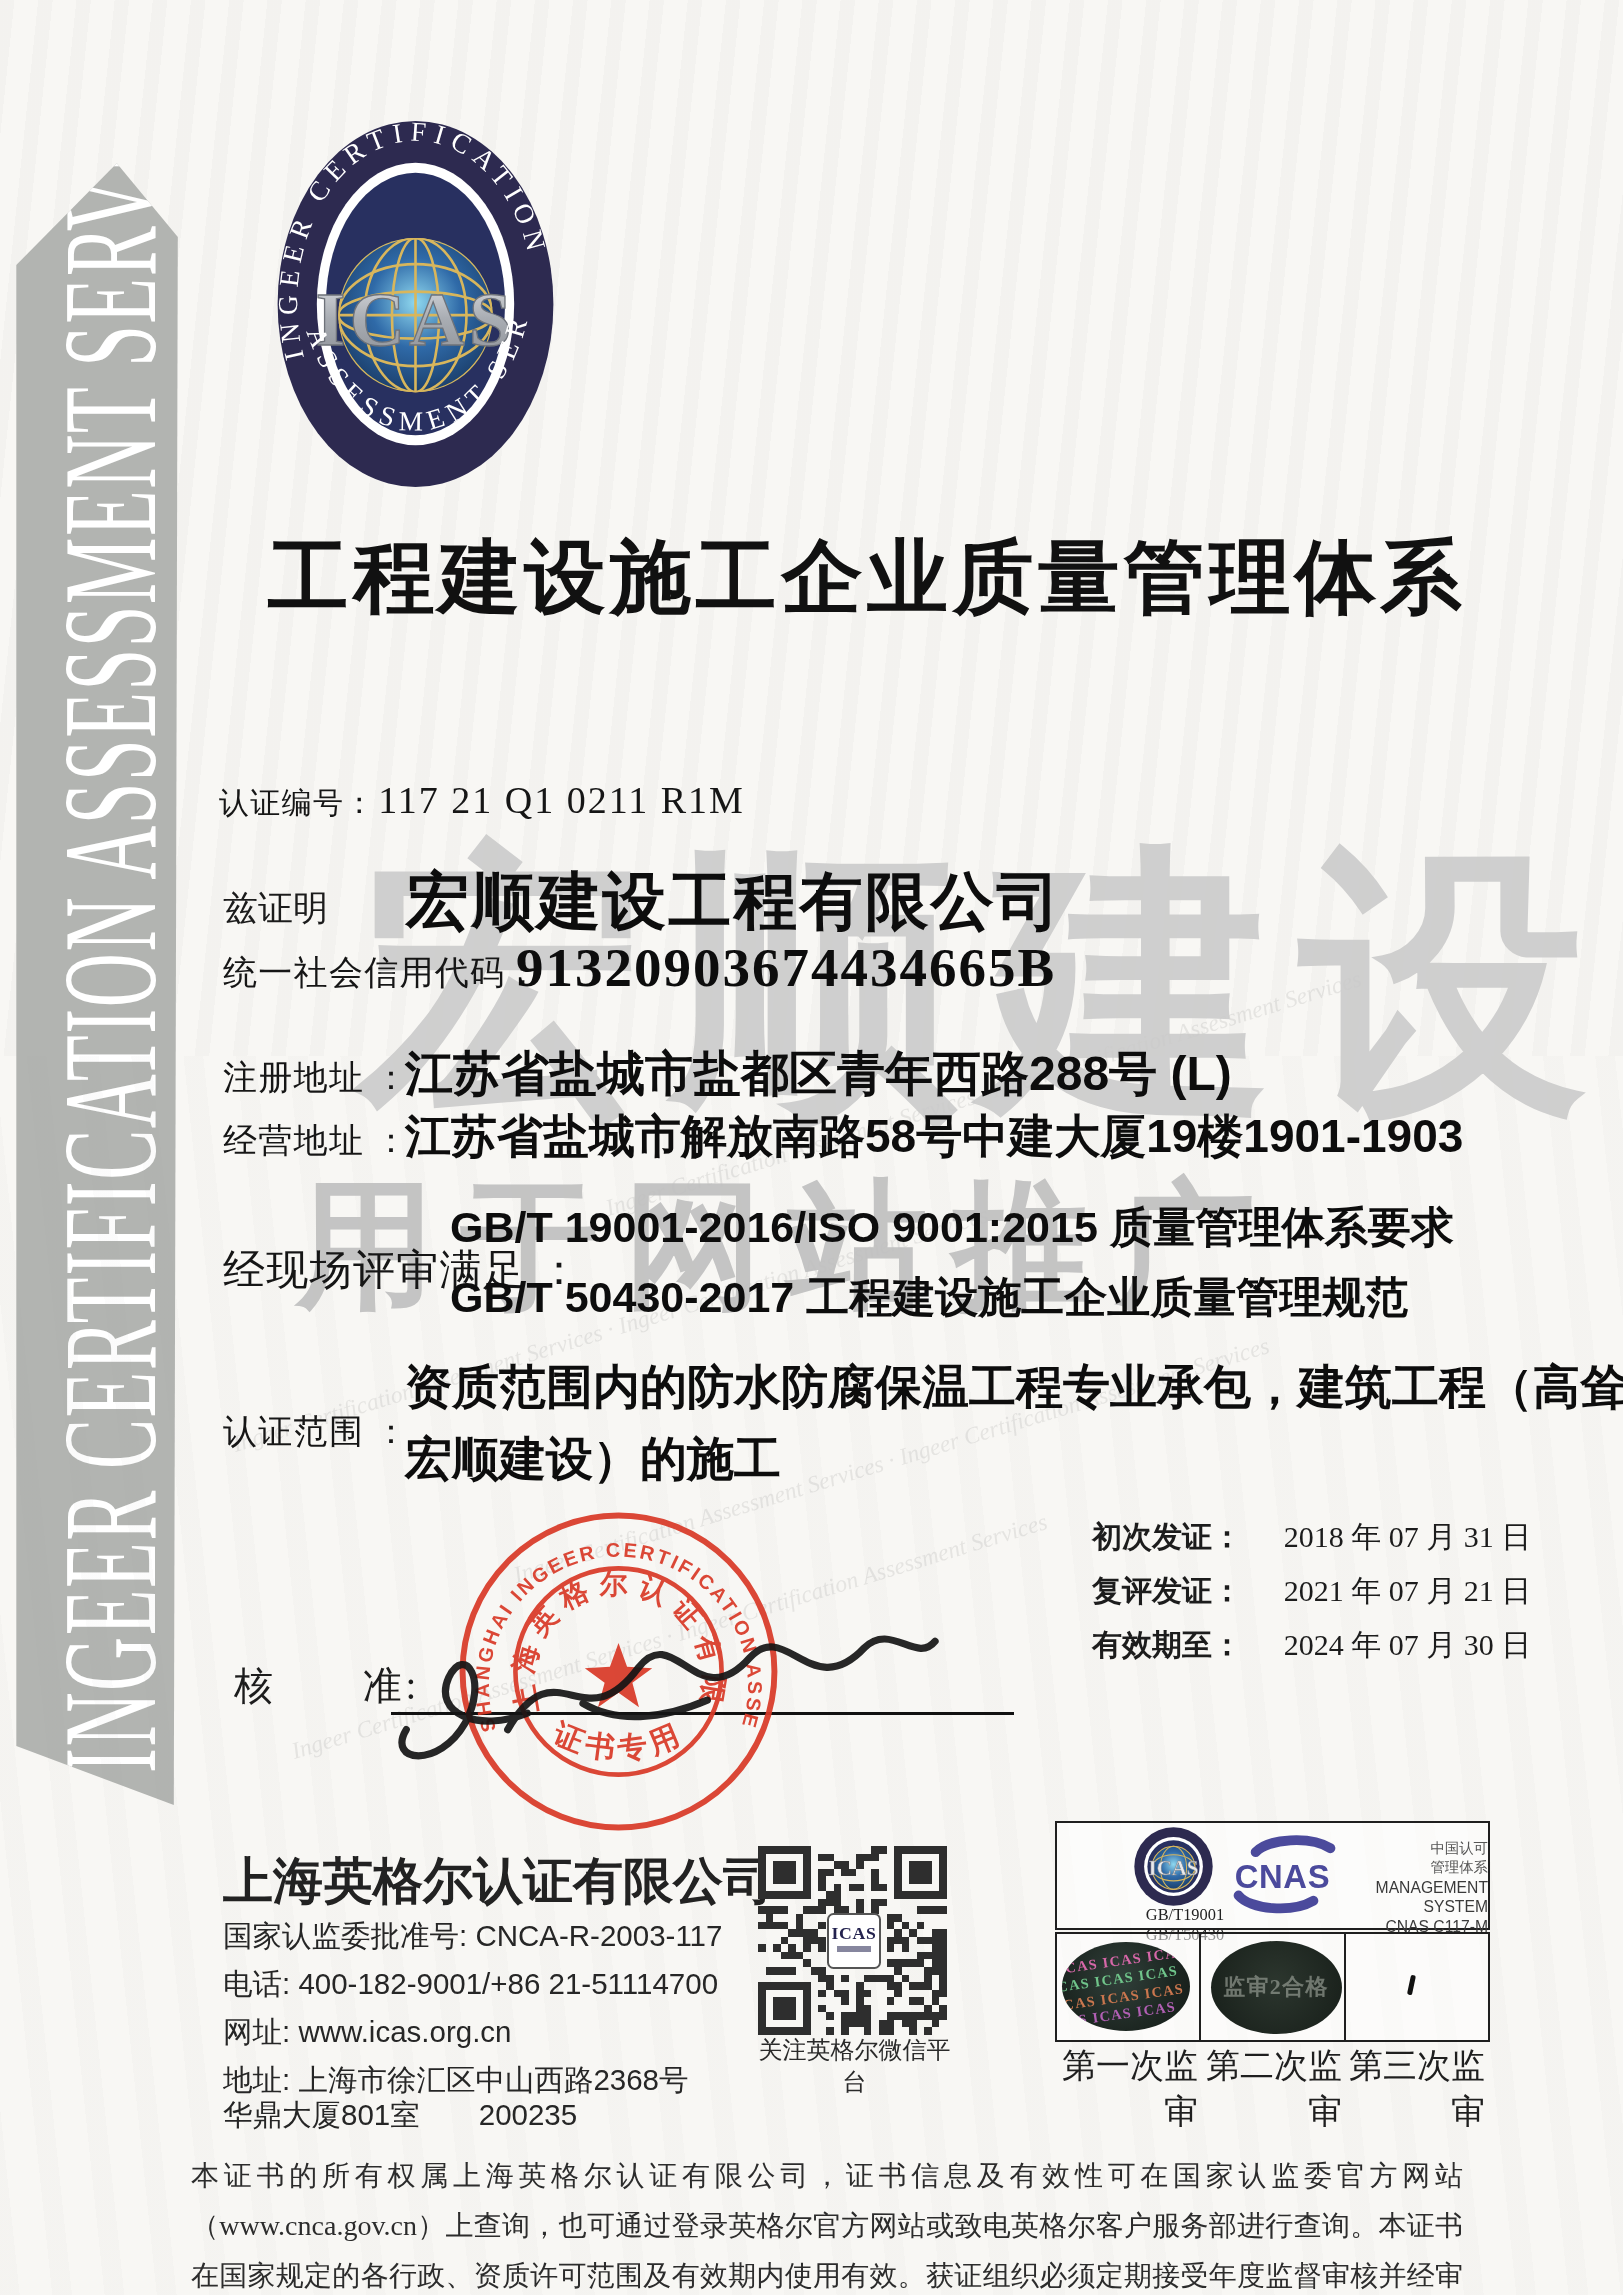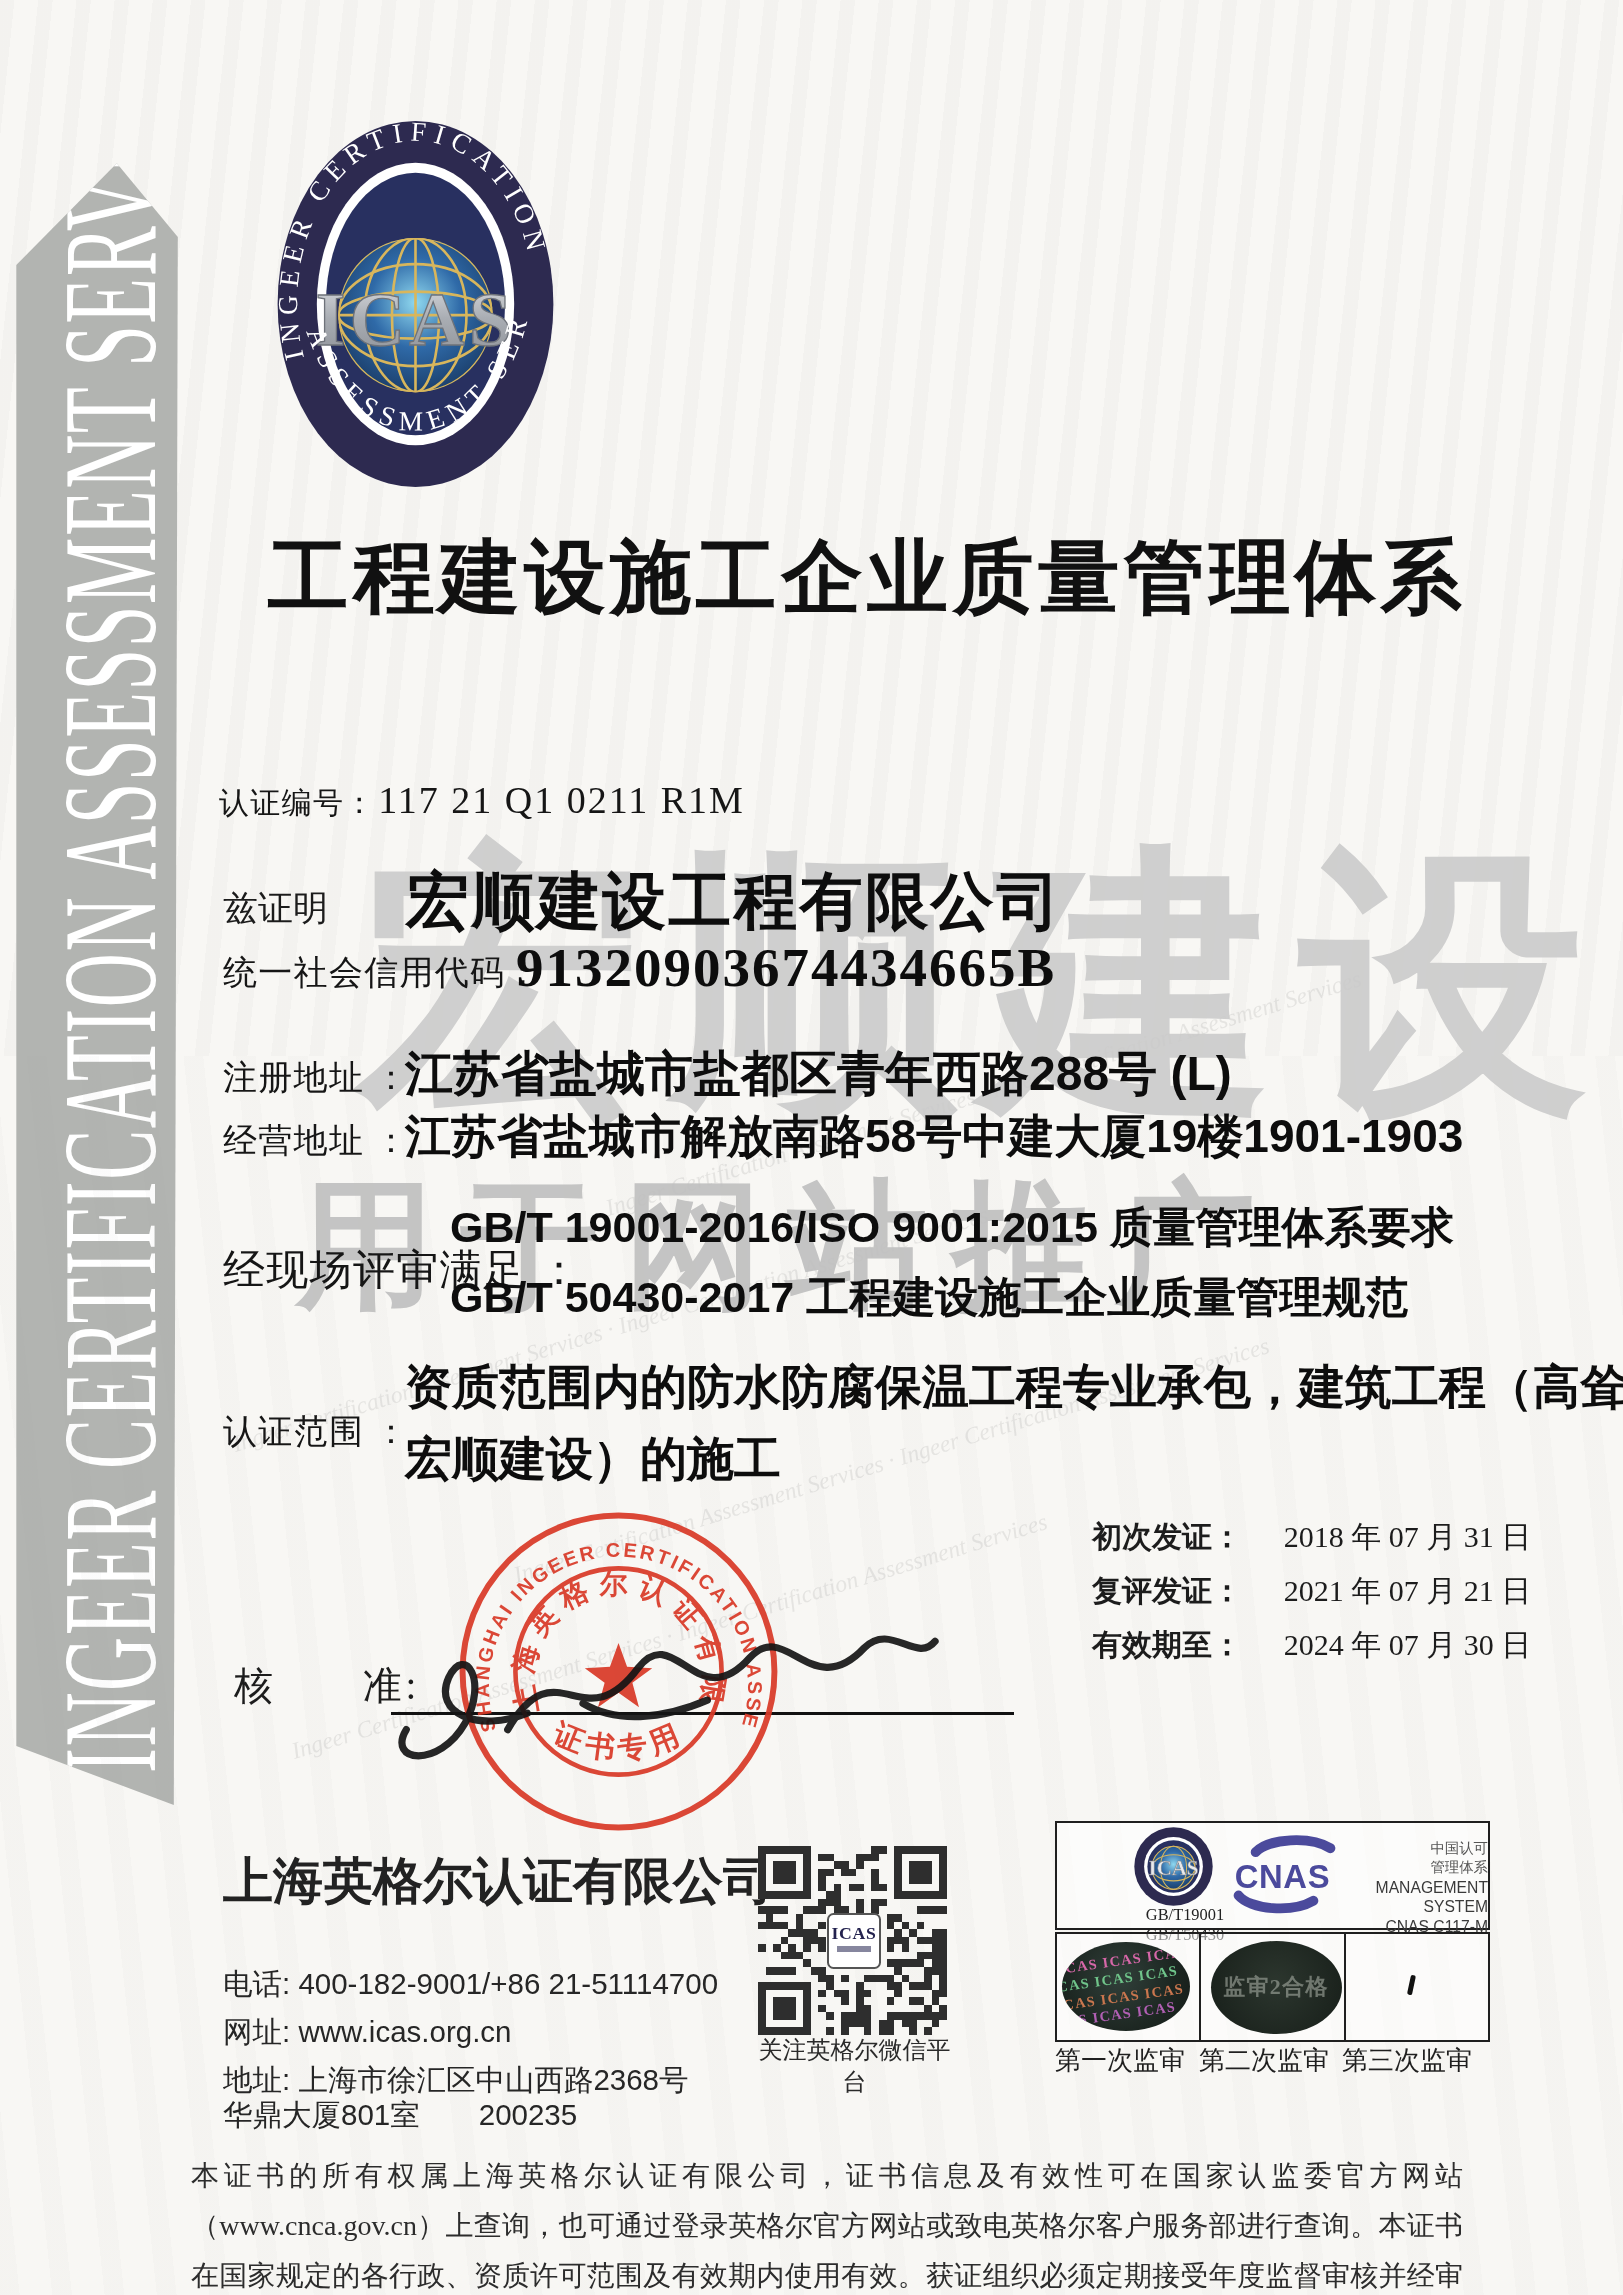--- a/index.html
+++ b/index.html
@@ -76,21 +76,21 @@
   .surv .cell{ flex:1; position:relative; border-right:2.6px solid #1f1f1f;}
   .surv .cell:last-child{ border-right:none;}
   .sticker1{ position:absolute; left:5.2px; top:7.9px; width:128px; height:89px; border-radius:50%;
     background:radial-gradient(circle at 45% 40%, #31403a 0%, #1d2722 60%, #141b17 100%); overflow:hidden;}
   .sticker1 .ic{ position:absolute; font-size:14.4px; font-weight:700; letter-spacing:1.3px; white-space:nowrap; transform:rotate(-8deg);}
   .sticker2{ position:absolute; left:9.2px; top:6.5px; width:131px; height:93px; border-radius:50%;
     background:radial-gradient(circle at 50% 45%, #2c362e 0%, #1e2620 65%, #161d18 100%);
     display:flex; align-items:center; justify-content:center;}
   .sticker2 span{ color:rgba(190,195,185,.5); font-size:22px; font-weight:700; letter-spacing:1.3px;}
   .tickmark{ position:absolute; left:63px; top:41px; width:4.6px; height:19.6px; background:#111; transform:rotate(12deg); border-radius:2px;}
-  .surv-lbl{ font-size:26px; color:#1f1f1f; z-index:2; width:143px; text-align:left;}
+  .surv-lbl{ font-size:34px; color:#1f1f1f; z-index:2; width:143px; text-align:right;}
   
   .footer{ left:191px; top:2151px; width:1272px; font-size:28px; line-height:50px; text-align:justify; color:#2c2c2c; z-index:2;}
 </style>
 </head>
 <body>
 
 <div class="page">
 
   <div class="abs sidebar">
     <div class="sidebar-text"><span>INGEER CERTIFICATION ASSESSMENT SERVICES</span></div>
@@ -213,20 +213,21 @@
 
   <svg class="abs signature" width="589" height="216" viewBox="0 0 900 330">
     <g stroke="#151515" stroke-width="11" fill="none" stroke-linecap="round" stroke-linejoin="round" opacity="0.92">
       <path d="M 60,250 C 30,300 110,310 150,240 C 185,175 150,120 125,170 C 100,225 170,255 245,225"></path>
       <path d="M 215,250 C 290,120 330,270 415,155 C 470,85 505,230 585,140 C 640,80 680,210 760,125 C 800,85 840,150 868,115"></path>
       <path d="M 330,210 C 380,240 450,235 520,205"></path>
     </g>
   </svg>
 
   <div class="abs issuer-name">上海英格尔认证有限公司</div>
+  <div class="abs issuer-line" style="top:1917px;">国家认监委批准号: CNCA-R-2003-117</div>
   <div class="abs issuer-line" style="top:1965px;">电话: 400-182-9001/+86 21-51114700</div>
   <div class="abs issuer-line" style="top:2013px;">网址: www.icas.org.cn</div>
   <div class="abs issuer-line" style="top:2061px;">地址: 上海市徐汇区中山西路2368号</div>
   <div class="abs issuer-line" style="top:2096px;">华鼎大厦801室　　200235</div>
 
   <svg id="qrsvg" class="abs qr" width="189" height="189" viewBox="0 0 25 25" shape-rendering="crispEdges">
       <rect x="0" y="0" width="7" height="7" fill="#2e2e2e"></rect>
     <rect x="1" y="1" width="5" height="5" fill="#f8f7f4"></rect>
     <rect x="2" y="2" width="3" height="3" fill="#2e2e2e"></rect>
       <rect x="18" y="0" width="7" height="7" fill="#2e2e2e"></rect>

